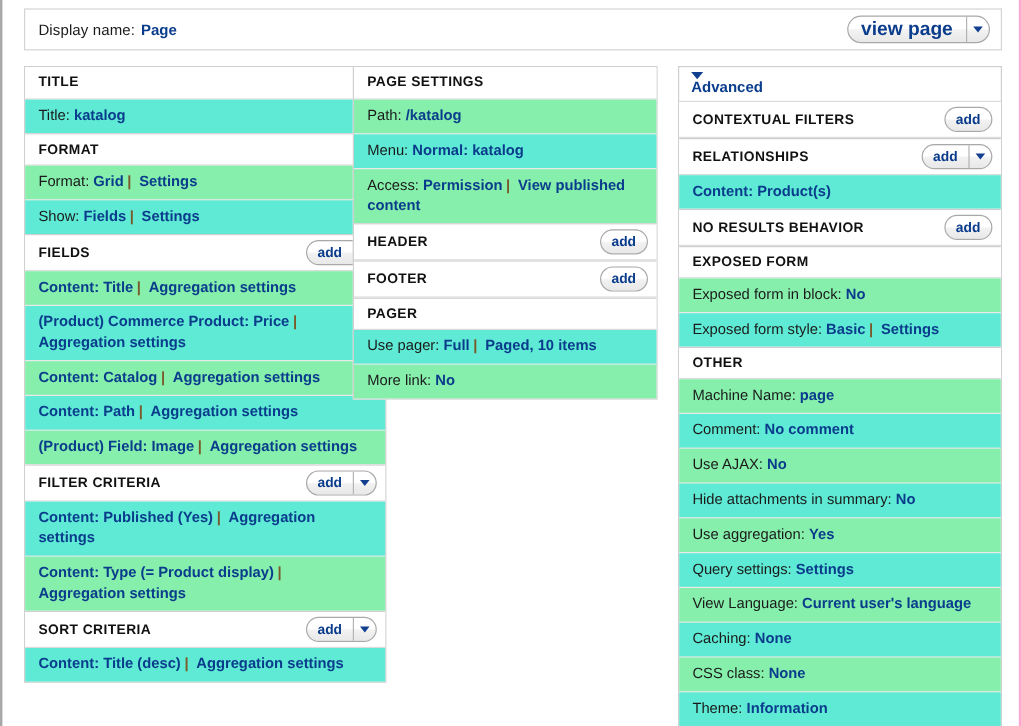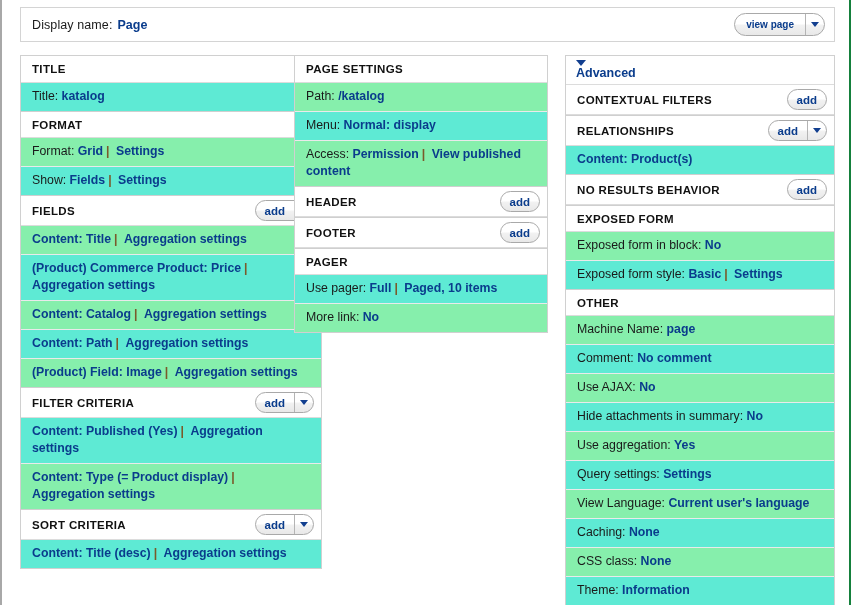--- a/index.html
+++ b/index.html
@@ -9,21 +9,21 @@
     width: 851px; height: 605px;
     background: #ffffff;
     font-family: "Liberation Sans", sans-serif;
     overflow: hidden;
   }
   #root {
     position: relative;
     width: 851px; height: 605px;
     background: #ffffff;
     border-left: 2px solid #a8a8a8;
-    border-right: 2px solid #15803d;
+    border-right: 2px solid #f9a8d4;
   }
 
   
   .displaybar {
     position: absolute;
     left: 18px; top: 7px;
     width: 815px; height: 35px;
     background: #ffffff;
     border: 1px solid #d4d4d4;
     display: flex;
@@ -73,21 +73,21 @@
     border-left: 1px solid #b4b4b4;
   }
   .pill .pcaret::after {
     content: "";
     width: 0; height: 0;
     border-left: 4px solid transparent;
     border-right: 4px solid transparent;
     border-top: 5px solid #123f8f;
   }
   .pill.viewpage { height: 23px; border-radius: 12px; }
-  .pill.viewpage .ptext { font-size: 10px; padding: 0 11px; }
+  .pill.viewpage .ptext { font-size: 16px; padding: 0 11px; }
   .pill.addbtn .ptext { min-width: 38px; }
 
   
   .col {
     position: absolute;
     top: 55px;
     border: 1px solid #d0d0d0;
     background: #ffffff;
   }
   .col.left   { left: 18px;  width: 302px; }
@@ -220,21 +220,21 @@
         </div>
         <div class="row alt"><a>Content: Title (desc)</a><span class="sep">|</span> <a>Aggregation settings</a></div>
       </div>
     </div>
   <div class="col mid" id="col-mid">
       <div class="sect">
         <div class="shead">
           <span class="stitle">PAGE SETTINGS</span>
         </div>
         <div class="row plain"><span class="lbl">Path: </span><a>/katalog</a></div>
-        <div class="row alt"><span class="lbl">Menu: </span><a>Normal: display</a></div>
+        <div class="row alt"><span class="lbl">Menu: </span><a>Normal: katalog</a></div>
         <div class="row plain"><span class="lbl">Access: </span><a>Permission</a><span class="sep">|</span> <a>View published content</a></div>
       </div>
       <div class="sect">
         <div class="shead">
           <span class="stitle">HEADER</span>
           <span class="pill addbtn">
             <span class="ptext">add</span>
           </span>
         </div>
       </div>

